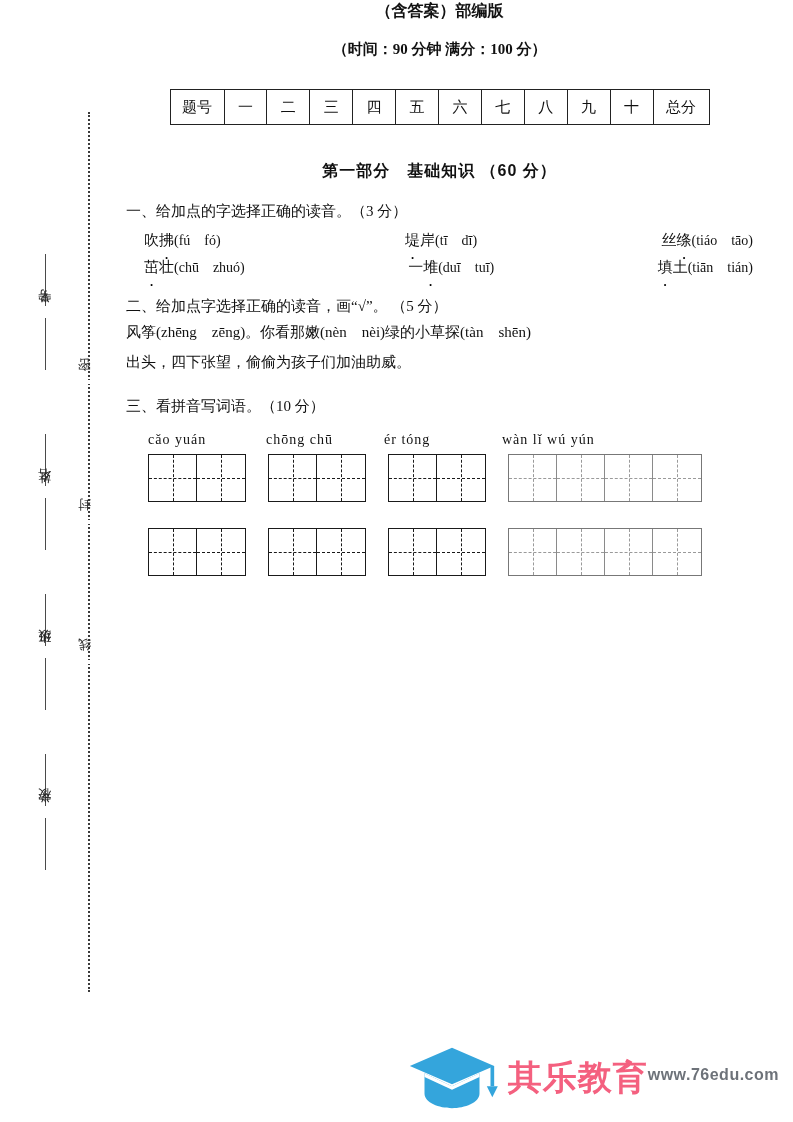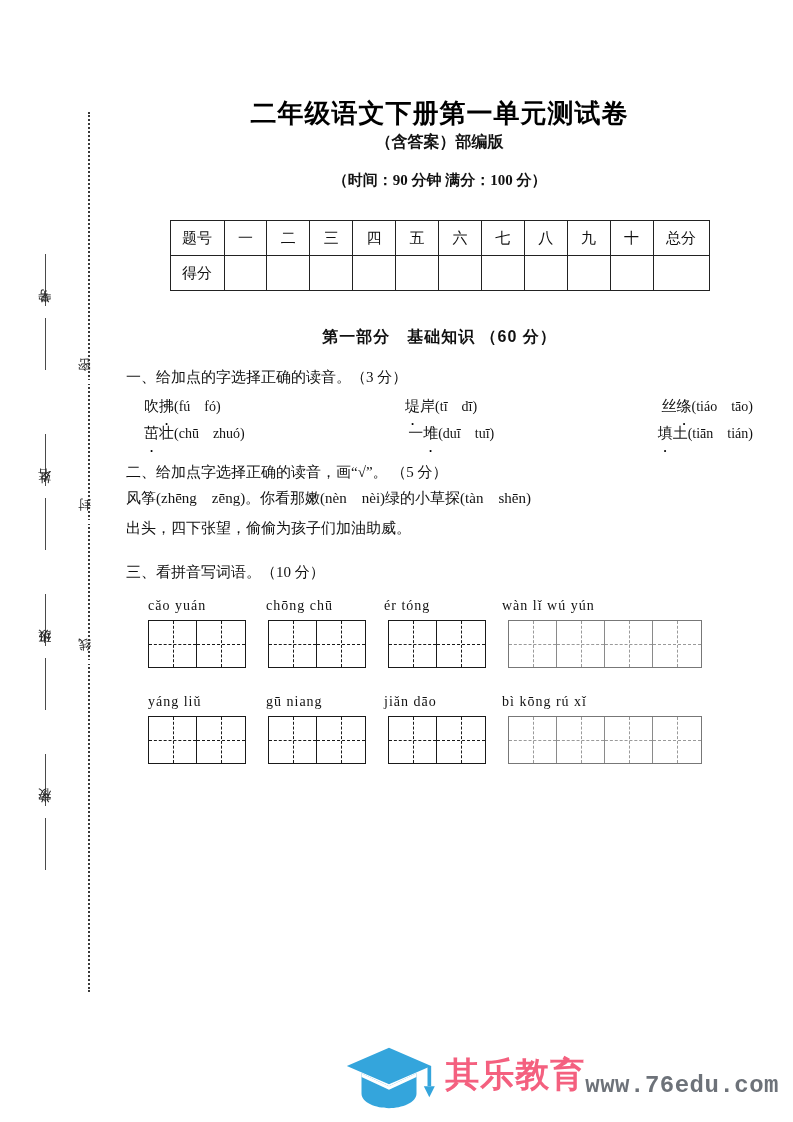--- a/index.html
+++ b/index.html
@@ -237,25 +237,25 @@
   .cap-icon { width: 92px; height: 66px; flex: none; }
   .logo-text { display: flex; flex-direction: row; line-height: 1; }
   .logo-title {
     font-size: 34px;
     font-weight: bold;
     color: #f4607f;
     font-family: "Liberation Sans", "DejaVu Sans", sans-serif;
     letter-spacing: 1px;
   }
   .logo-url {
-    margin-top: 17px;
-    font-size: 24px;
+    margin-top: 7px;
+    font-size: 16px;
     font-weight: bold;
     color: #6d7279;
-    font-family: Liberation Mono, monospace;
+    font-family: Liberation Sans, sans-serif;
     letter-spacing: 0.5px;
   }
 </style>
 </head>
 <body>
 
 <div id="seal-margin">
   <div class="seal-dashed-line"></div>
 
   <div class="seal-char" style="top:380px;">密</div>
@@ -282,54 +282,39 @@
 
   <div class="margin-field" style="top:750px;">
     <div class="mf-rule"></div>
     <div class="mf-label">学校</div>
     <div class="mf-rule"></div>
   </div>
 </div>
 
 <div id="content">
 
-  <h1 id="paper-title">二年级语文下册第一单元测试卷</h1>
   <div class="subtitle">（含答案）部编版</div>
   <div class="exam-meta">（时间：90 分钟    满分：100 分）</div>
 
   <table id="score-table">
     <tbody>
       <tr>
         <td class="head-label">题号</td>
         <td>一</td>
         <td>二</td>
         <td>三</td>
         <td>四</td>
         <td>五</td>
         <td>六</td>
         <td>七</td>
         <td>八</td>
         <td>九</td>
         <td>十</td>
         <td class="total-col">总分</td>
       </tr>
-      <tr>
-        <td class="head-label">得分</td>
-        <td></td>
-        <td></td>
-        <td></td>
-        <td></td>
-        <td></td>
-        <td></td>
-        <td></td>
-        <td></td>
-        <td></td>
-        <td></td>
-        <td class="total-col"></td>
-      </tr>
     </tbody>
   </table>
 
   <div class="part-heading">第一部分　基础知识 （60 分）</div>
 
   <div class="q-heading">一、给加点的字选择正确的读音。（3 分）</div>
 
   <div class="py-row">
     <span class="py-item"><span>吹</span><span class="dotted">拂</span><span></span><span class="pinyin">(fú　fó)</span></span>
     <span class="py-gap"></span>
@@ -381,29 +366,20 @@
       <div class="tzg light">
           <div class="cell"></div>
           <div class="cell"></div>
           <div class="cell"></div>
           <div class="cell"></div>
         </div>
     </div>
   </div>
 
   <div class="grid-block" style="margin-top:26px;">
-    <div class="pinyin-labels">
-      <span class="pl-cell" style="width:96px;">yáng liǔ</span>
-      <span style="width:22px;"></span>
-      <span class="pl-cell" style="width:96px;">gū niang</span>
-      <span style="width:22px;"></span>
-      <span class="pl-cell" style="width:96px;">jiǎn dāo</span>
-      <span style="width:22px;"></span>
-      <span class="pl-cell" style="width:192px;">bì kōng rú xǐ</span>
-    </div>
     <div class="grids-row">
       <div class="tzg">
           <div class="cell"></div>
           <div class="cell"></div>
         </div>
       <div style="width:22px;"></div>
       <div class="tzg">
           <div class="cell"></div>
           <div class="cell"></div>
         </div>

